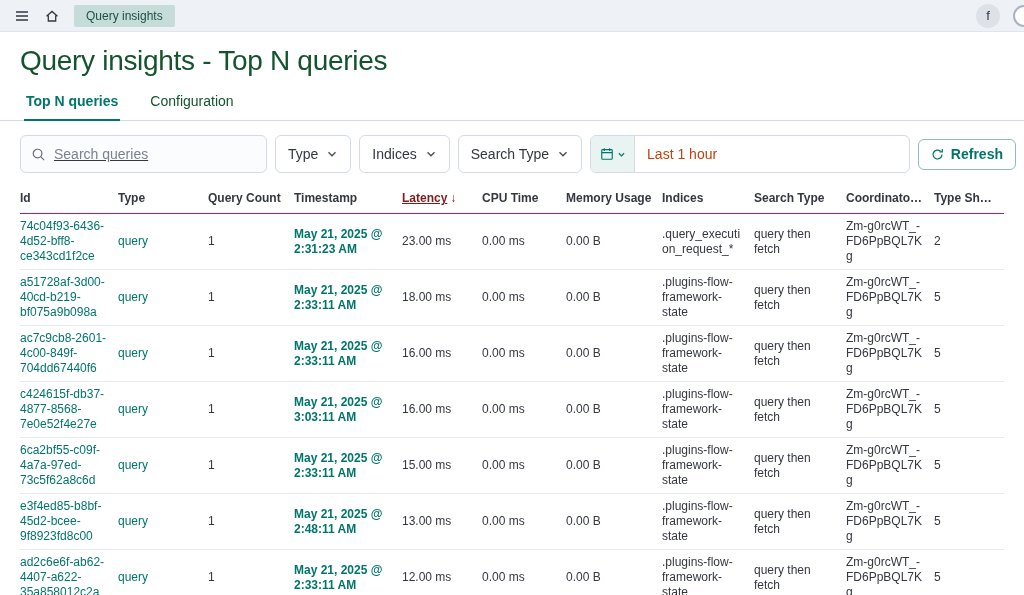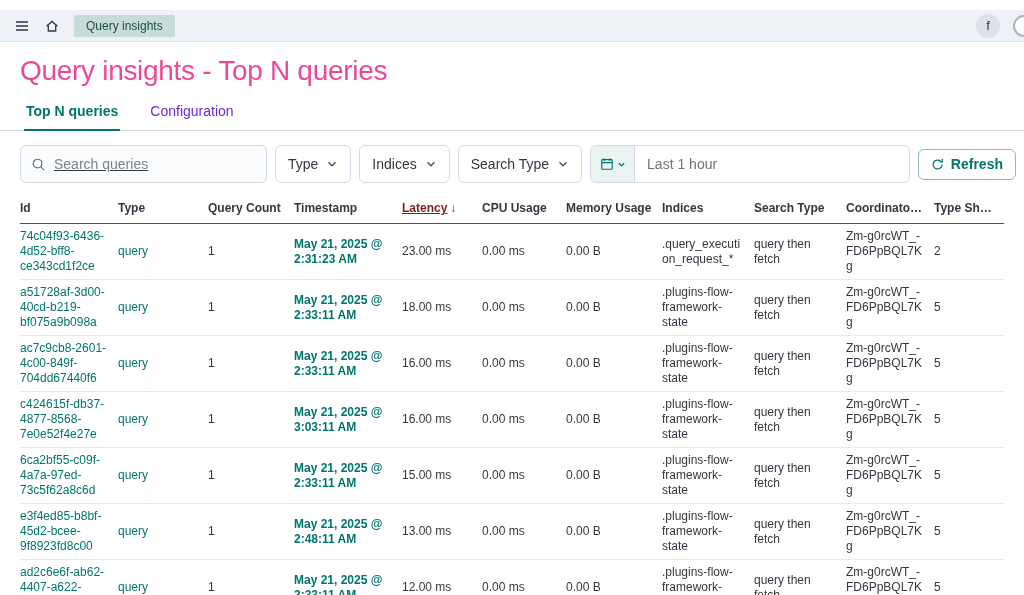--- a/index.html
+++ b/index.html
@@ -6,21 +6,21 @@
   html, body {
     width:1024px; height:595px; overflow:hidden;
     background:#fff; color:#343741;
     font-family:"Liberation Sans", sans-serif;
   }
   body { position:relative; }
 
   
   .topbar {
     height:32px; background:#eef1f6; border-bottom:1px solid #e0e4ec;
-    display:flex; align-items:center; gap:6px; padding:0 10px; position:relative;margin-top:10px;
+    display:flex; align-items:center; gap:6px; padding:0 10px; position:relative;
   }
   .icon-btn {
     width:24px; height:24px; border:none; background:transparent; color:#343741;
     display:flex; align-items:center; justify-content:center; cursor:pointer; flex:0 0 auto;
   }
   .breadcrumb-pill {
     background:#c5dcd9; color:#1e4e47; font-size:12px; line-height:1;
     padding:5px 12px; border-radius:2px; margin-left:4px; cursor:pointer;
   }
   .topbar-right { margin-left:auto; display:flex; align-items:center; gap:10px; padding-right:14px; }
@@ -28,26 +28,26 @@
     width:24px; height:24px; border-radius:50%; background:#dde1e8; color:#343741;
     font-size:13px; display:flex; align-items:center; justify-content:center; cursor:pointer;
   }
   .edge-icon {
     position:absolute; right:-11px; top:5px; width:22px; height:22px;
     border-radius:50%; border:2px solid #a9b3c1; background:#fff; cursor:pointer;
   }
 
   
   .page-header { padding:12px 20px 0; }
-  .page-title { font-size:28px; line-height:34px; font-weight:400; color:#ec4899; letter-spacing:-0.3px; }
+  .page-title { font-size:28px; line-height:34px; font-weight:400; color:#14532d; letter-spacing:-0.3px; }
 
   
   .tabs { display:flex; gap:28px; padding:0 24px; border-bottom:1px solid #d3dae6; margin-top:6px; }
   .tab {
-    padding:9px 2px 10px; font-size:14px; color:#6d28d9; cursor:pointer;
+    padding:9px 2px 10px; font-size:14px; color:#14532d; cursor:pointer;
     border-bottom:2px solid transparent; margin-bottom:-1px;
   }
   .tab.active { color:#00756b; font-weight:700; border-bottom-color:#00756b; }
 
   
   .filters { display:flex; align-items:center; gap:8px; margin:14px 8px 0 20px; }
   .search-box {
     width:247px; height:38px; background:#fbfcfd; border:1px solid #d3dae6; border-radius:6px;
     display:flex; align-items:center; gap:8px; padding:0 10px; flex:0 0 auto;text-decoration:underline;
   }
@@ -63,21 +63,21 @@
   }
   .dropdown .chev { color:#556; display:flex; }
   .datepicker {
     flex:1; height:38px; border:1px solid #d3dae6; border-radius:6px; background:#fff;
     display:flex; align-items:center; overflow:hidden; min-width:0;
   }
   .quick-select {
     width:44px; height:100%; background:#e9f3f2; border-right:1px solid #d3dae6;
     display:flex; align-items:center; justify-content:center; gap:3px; color:#00756b; cursor:pointer; flex:0 0 auto;
   }
-  .date-value { padding:0 12px; font-size:14px; color:#737373; white-space:nowrap; }
+  .date-value { padding:0 12px; font-size:14px; color:#c2410c; white-space:nowrap; }
   .refresh-btn {
     height:31px; min-width:84px; padding:0 12px; background:#fff; border:1px solid #8fbcb8; border-radius:6px;
     color:#00756b; font-size:14px; font-weight:700; display:flex; align-items:center;
     justify-content:center; gap:7px; cursor:pointer; flex:0 0 auto;
     font-family:"Liberation Sans", sans-serif;
   }
 
   
   .table-wrap { margin:12px 20px 0; }
   table { width:984px; border-collapse:collapse; table-layout:fixed; }
@@ -201,21 +201,21 @@
     </colgroup>
     <thead>
       <tr>
         <th>Id</th>
         <th>Type</th>
         <th>Query Count</th>
         <th>Timestamp</th>
         <th class="sorted">
           <span class="th-label">Latency</span><span class="sort-arrow">↓</span>
         </th>
-        <th>CPU Usage</th>
+        <th>CPU Time</th>
         <th>Memory Usage</th>
         <th>Indices</th>
         <th>Search Type</th>
         <th>Coordinator Node...</th>
         <th>Type Shards</th>
       </tr>
     </thead>
     <tbody id="tbody">
         <tr>
     <td><span class="link">74c04f93-6436-4d52-bff8-ce343cd1f2ce</span></td>

